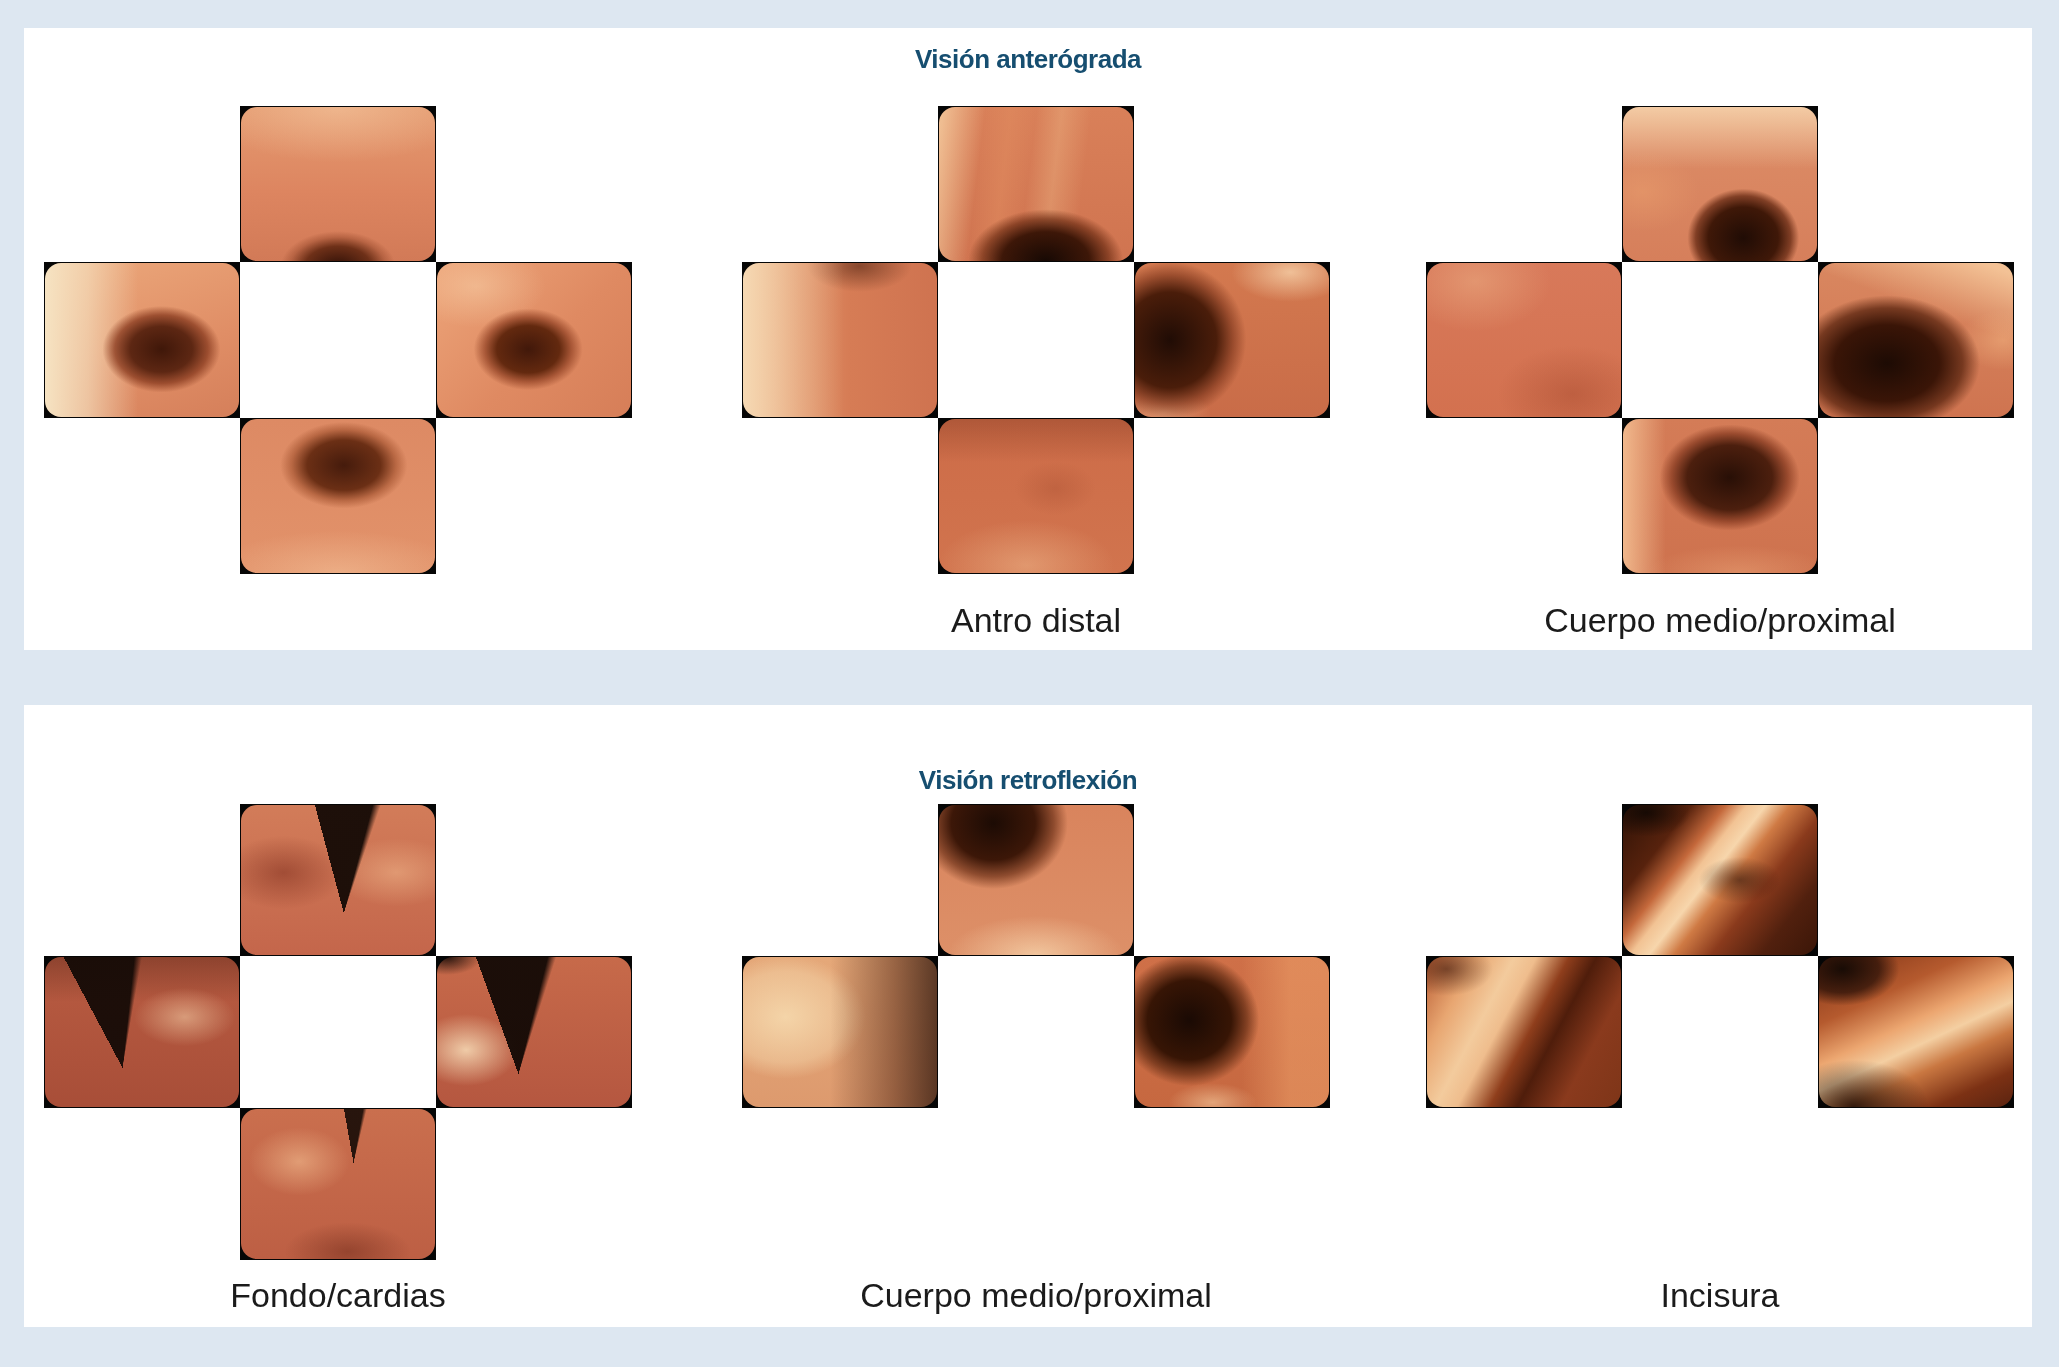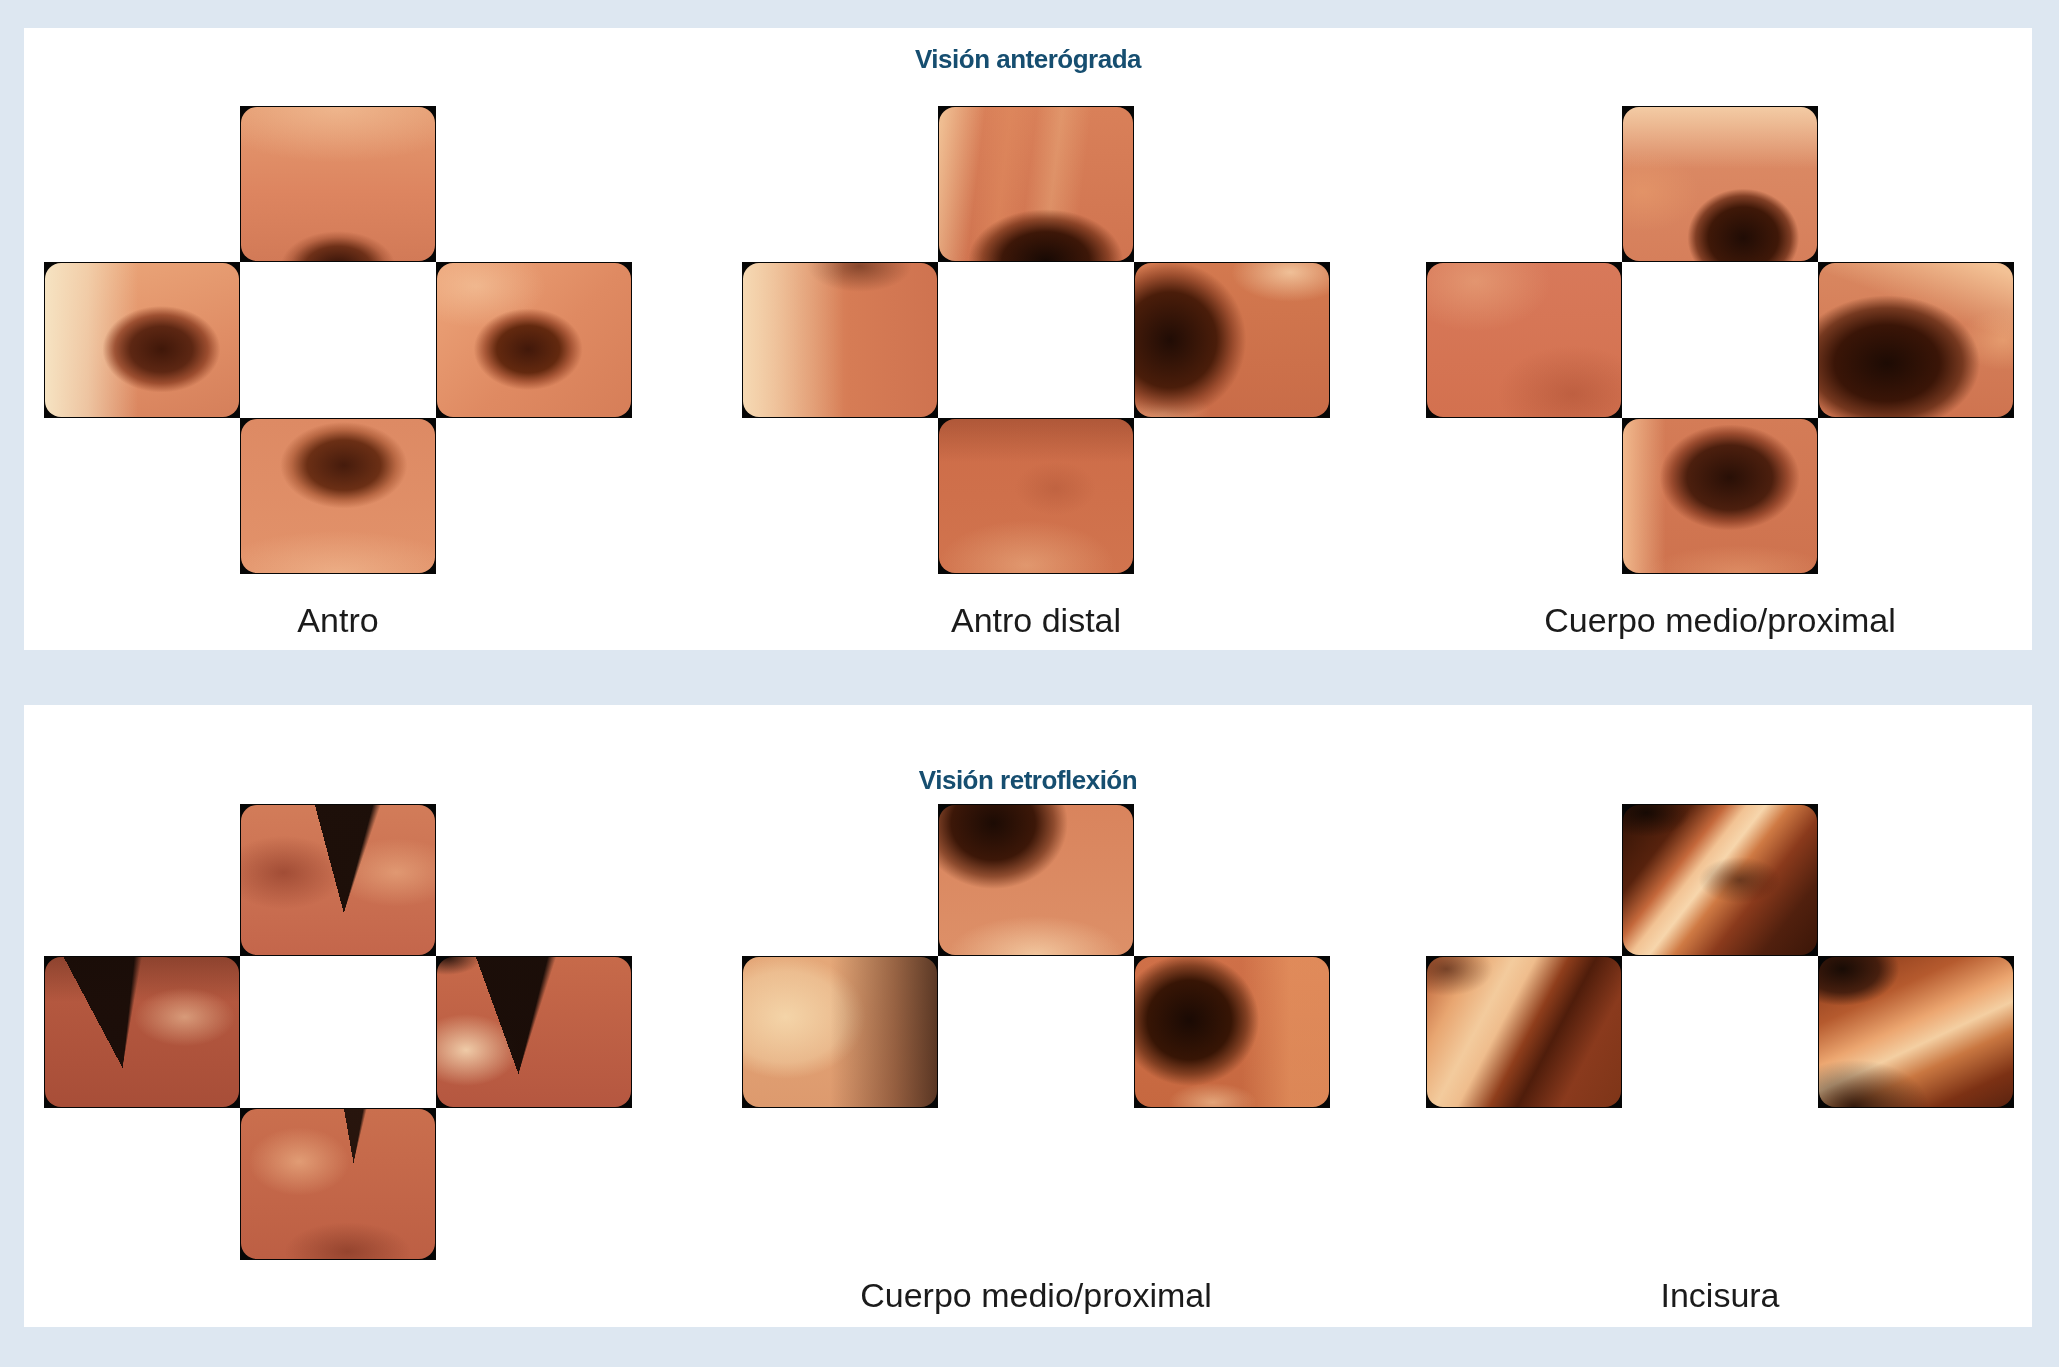--- a/index.html
+++ b/index.html
@@ -202,21 +202,20 @@
         <div class="tile pos-left">
           <div class="photo v-a3l"></div>
         </div>
         <div class="tile pos-right">
           <div class="photo v-a3r"></div>
         </div>
         <div class="tile pos-bottom">
           <div class="photo v-a3b"></div>
         </div>
       </div>
-    <div class="group-label g0">Antro</div>
     <div class="group-label g1">Antro distal</div>
     <div class="group-label g2">Cuerpo medio/proximal</div>
   </section>
 
   <section class="panel panel-2">
     <h2 class="panel-title">Visión retroflexión</h2>
     <div class="cross g0">
         <div class="tile pos-top">
           <div class="photo v-r1t"></div>
         </div>
@@ -245,17 +244,18 @@
         <div class="tile pos-top">
           <div class="photo v-r3t"></div>
         </div>
         <div class="tile pos-left">
           <div class="photo v-r3l"></div>
         </div>
         <div class="tile pos-right">
           <div class="photo v-r3r"></div>
         </div>
       </div>
+    <div class="group-label g0">Fondo/cardias</div>
     <div class="group-label g1">Cuerpo medio/proximal</div>
     <div class="group-label g2">Incisura</div>
   </section>
 
 </div>
 
 </body></html>

